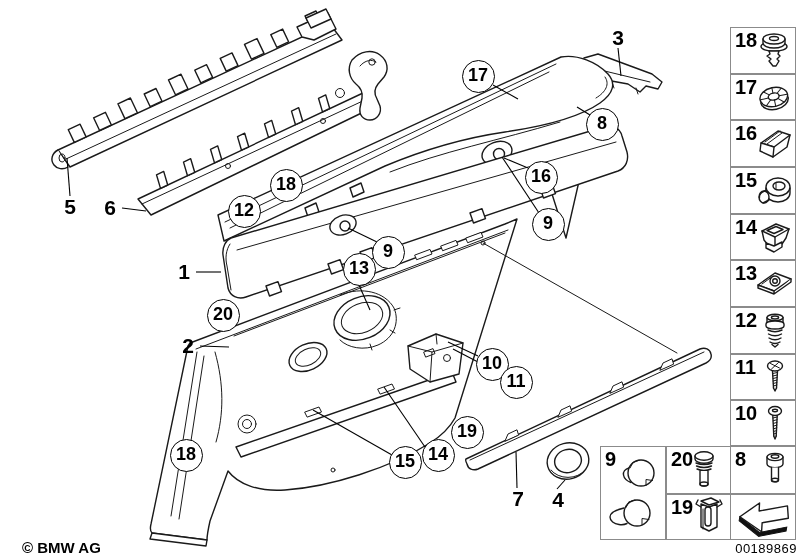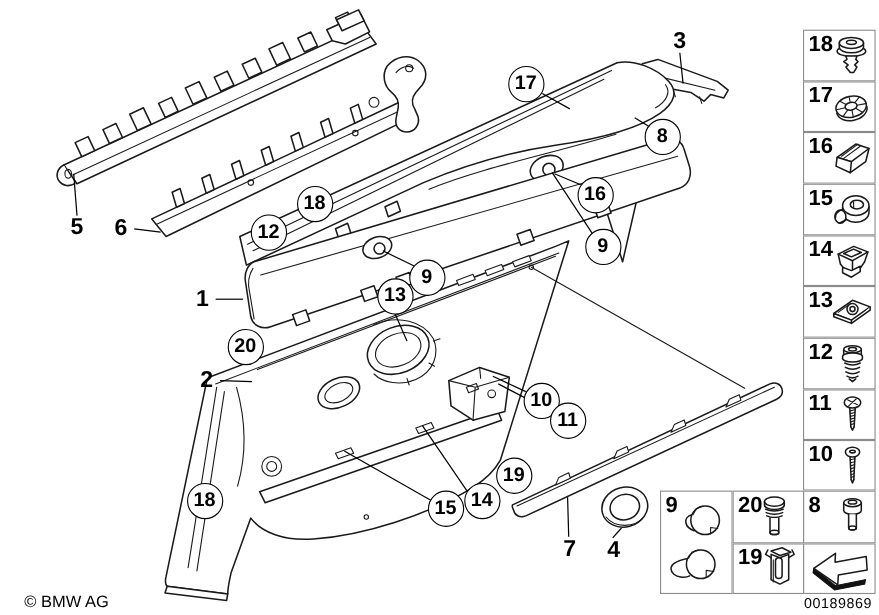--- a/index.html
+++ b/index.html
@@ -14,22 +14,22 @@
   .co{position:absolute;width:33px;height:33px;box-sizing:border-box;border:1.8px solid #000;
       border-radius:50%;background:#fff;font-weight:bold;font-size:18px;line-height:29px;
       text-align:center;color:#000;}
   .pl{position:absolute;transform:translate(-50%,-50%);font-weight:bold;font-size:21px;color:#000;}
   
   .lbox{position:absolute;box-sizing:border-box;border:1px solid #8b8b8b;background:#fff;}
   .lnum{position:absolute;left:4px;top:1px;font-weight:bold;font-size:20px;color:#000;}
   .lico{position:absolute;right:0;top:2px;}
   .lico-full{position:absolute;left:0;top:0;}
   
-  #copyright{position:absolute;left:22px;top:539px;font-size:15px;font-weight:normal;color:#000;}
-  #diagnum{position:absolute;left:731px;top:541px;width:66px;text-align:left;
+  #copyright{position:absolute;left:22px;top:539px;font-size:15px;font-weight:bold;color:#000;}
+  #diagnum{position:absolute;left:731px;top:541px;width:66px;text-align:right;
            font-size:13px;color:#000;letter-spacing:0.5px;}
 </style>
 </head>
 <body>
 
 <div id="stage">
 
   <svg id="drawing" width="799" height="559" viewBox="0 0 799 559">
 
     <g>

